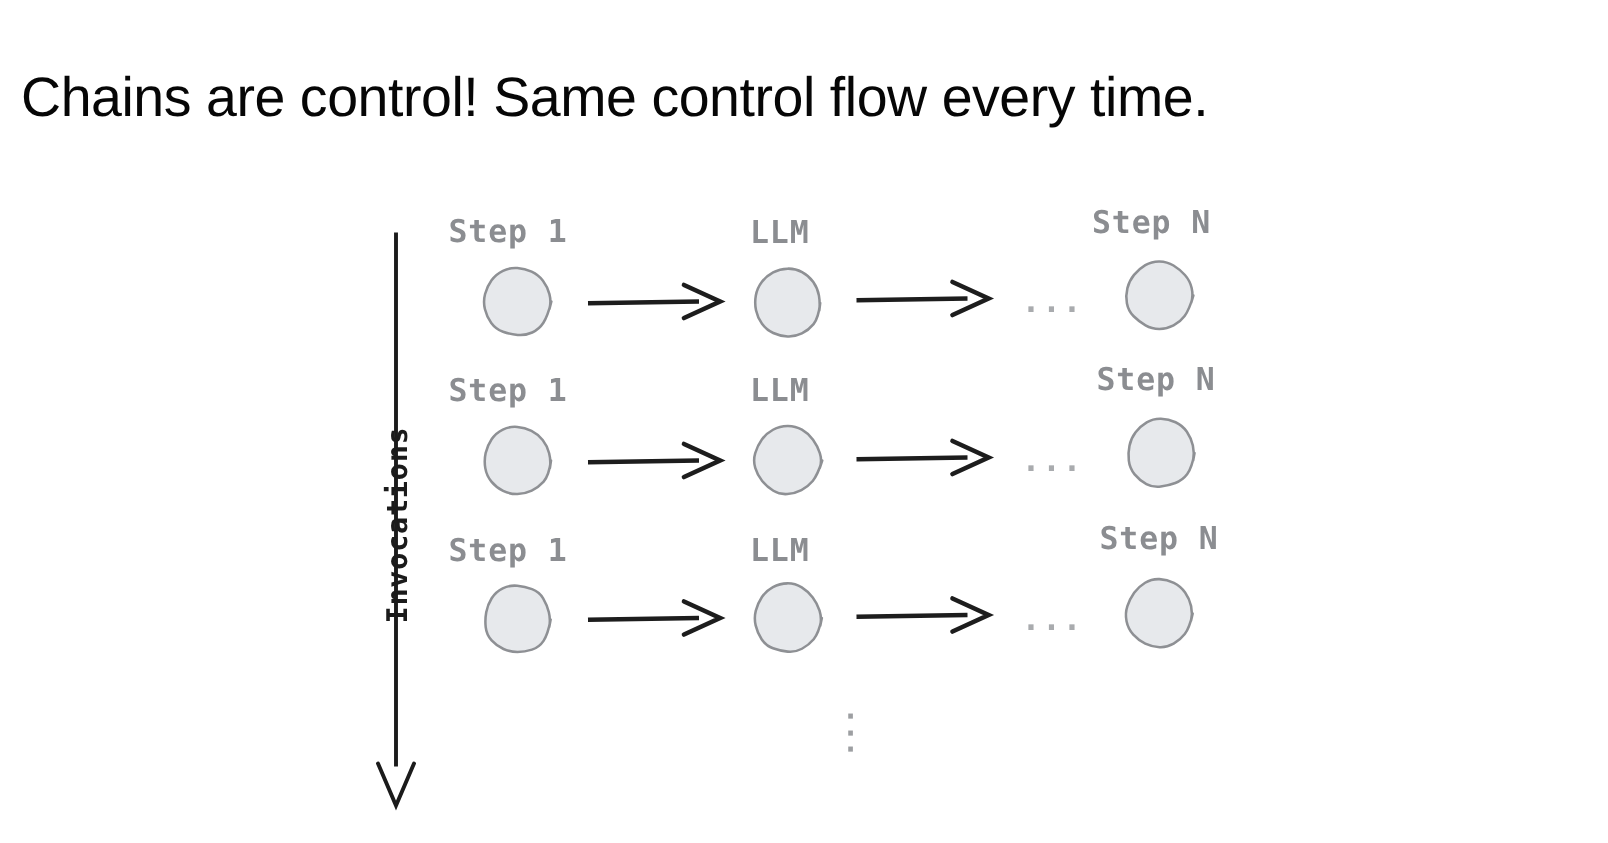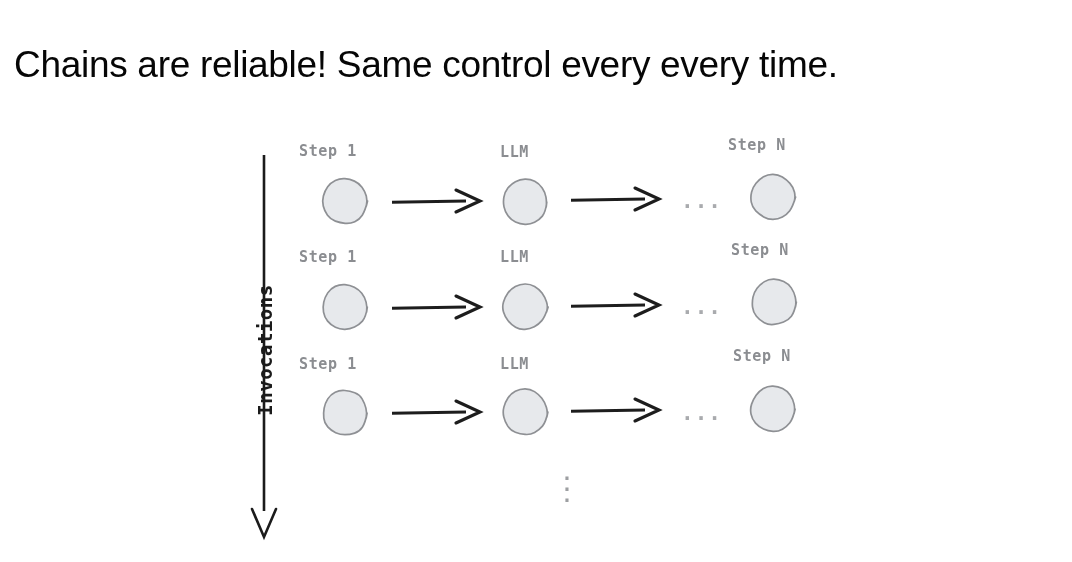--- a/index.html
+++ b/index.html
@@ -69,21 +69,21 @@
     font-weight: 700;
     letter-spacing: 0.5px;
     color: #1b1b1b;
     white-space: nowrap;
   }
 
   
   .node-label {
     position: absolute;
     font-family: "DejaVu Sans Mono", "Liberation Mono", monospace;
-    font-size: 15px;
+    font-size: 21px;
     font-weight: 700;
     letter-spacing: 0.6px;
     color: #8b8d91;
     white-space: nowrap;
     text-align: left;
   }
 
   
   .h-ellipsis {
     position: absolute;
@@ -108,21 +108,21 @@
     color: #9d9fa2;
     text-align: center;
     white-space: pre-line;
   }
 </style>
 </head>
 <body>
 
 <div id="slide">
 
-  <h1 id="slide-title">Chains are reliable! Same control every every time.</h1>
+  <h1 id="slide-title">Chains are control! Same control flow every time.</h1>
 
   <div id="diagram">
 
     <div id="axis-label">Invocations</div>
 
     <svg id="diagram-svg" viewBox="0 0 1072 466" xmlns="http://www.w3.org/2000/svg">
         <line x1="264" y1="59" x2="264" y2="415" stroke="#1b1b1b" stroke-width="2.6" stroke-linecap="butt"></line>
         <path d="M 252 413 L 264 441 L 276 413" fill="none" stroke="#1b1b1b" stroke-width="2.6" stroke-linecap="round" stroke-linejoin="miter"></path>
         <line x1="392" y1="106.2" x2="466" y2="105" stroke="#1d1d1d" stroke-width="3.1" stroke-linecap="butt"></line>
         <path d="M 456 94 L 480 105 L 456 116" fill="none" stroke="#1d1d1d" stroke-width="3.1" stroke-linecap="round" stroke-linejoin="miter"></path>

